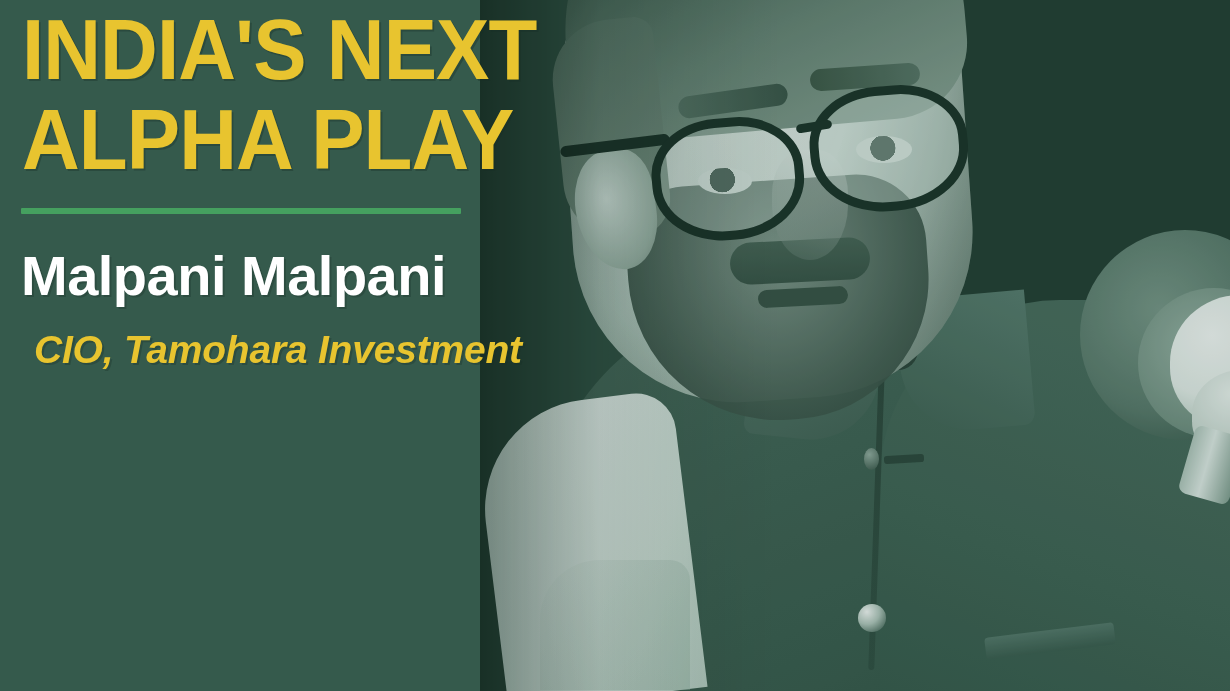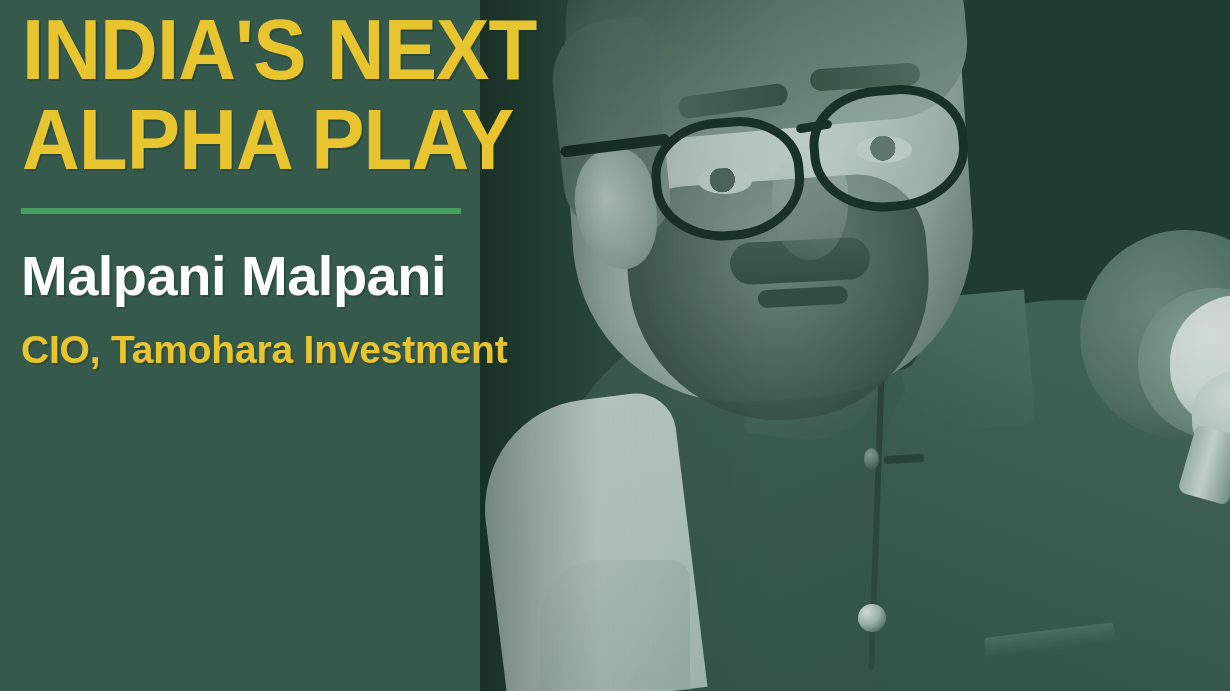--- a/index.html
+++ b/index.html
@@ -209,22 +209,22 @@
     position:absolute;left:21px;top:208px;width:440px;height:6px;
     background:#45a05f;border-radius:1px;
   }
   .speaker-name{
     position:absolute;left:21px;top:246px;
     color:#ffffff;font-weight:700;font-size:56px;line-height:60px;
     letter-spacing:-.5px;white-space:nowrap;
     text-shadow:2px 2px 0 rgba(24,46,37,.3);
   }
   .speaker-role{
-    position:absolute;left:21px;top:328px;
-    color:#e8c42f;font-weight:700;font-size:39px;line-height:44px;
+    position:absolute;left:34px;top:328px;
+    color:#e8c42f;font-weight:700;font-style:italic;font-size:39px;line-height:44px;
     letter-spacing:-.2px;white-space:nowrap;
     text-shadow:2px 2px 0 rgba(24,46,37,.3);
   }
 </style>
 </head>
 <body>
 
 <div id="stage">
 
   <div class="bg-right"></div>

